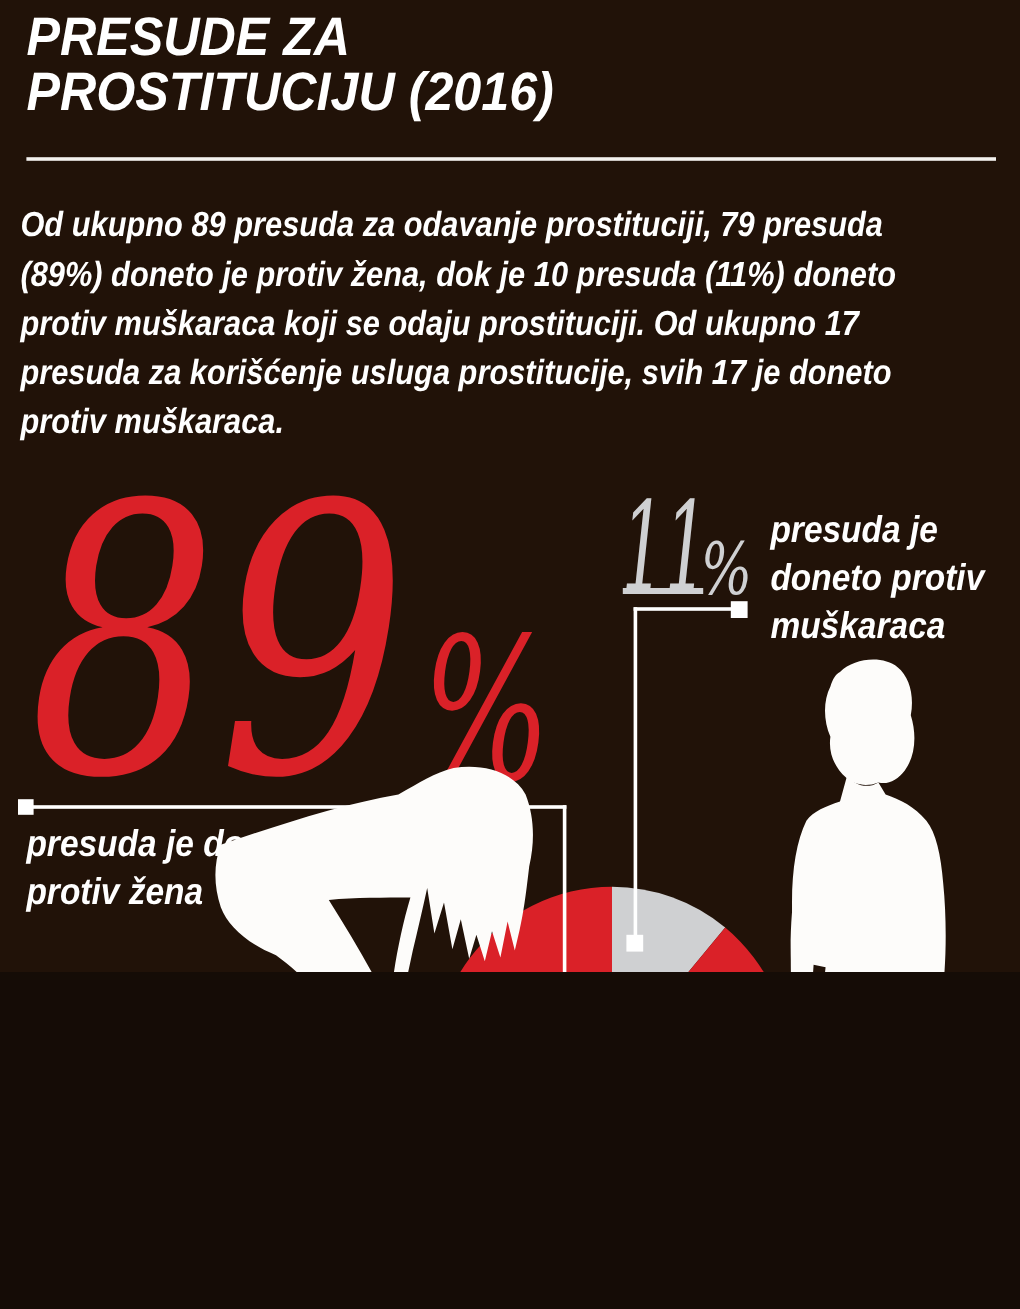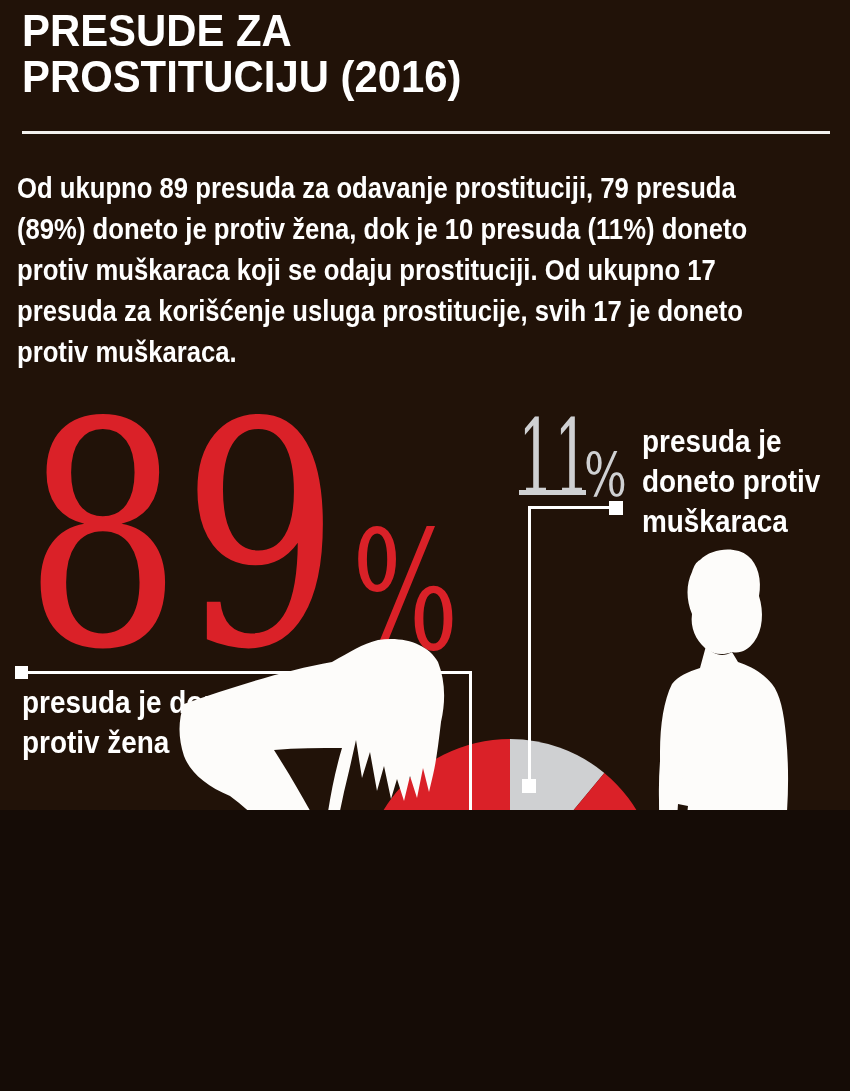--- a/index.html
+++ b/index.html
@@ -1,19 +1,20 @@
 <!DOCTYPE html>
 <html><head>
 <meta charset="utf-8">
 <style>
   html,body { margin:0; padding:0; background:#150c06; }
   .stage {
     position:relative; width:850px; height:810px; margin:0 auto;
     background:#211208; overflow:hidden;
     font-family:"Liberation Sans", sans-serif;
+    font-style:italic;
   }
   .abs { position:absolute; }
   
   .title {
     left:22px; top:8px; color:#ffffff; font-weight:bold;
     font-size:45px; line-height:46px; letter-spacing:0px;
     transform:scaleX(0.93); transform-origin:left top; white-space:nowrap;
   }
   .rule { left:22px; top:131px; width:808px; height:3px; background:#f3f1ee; }
   

